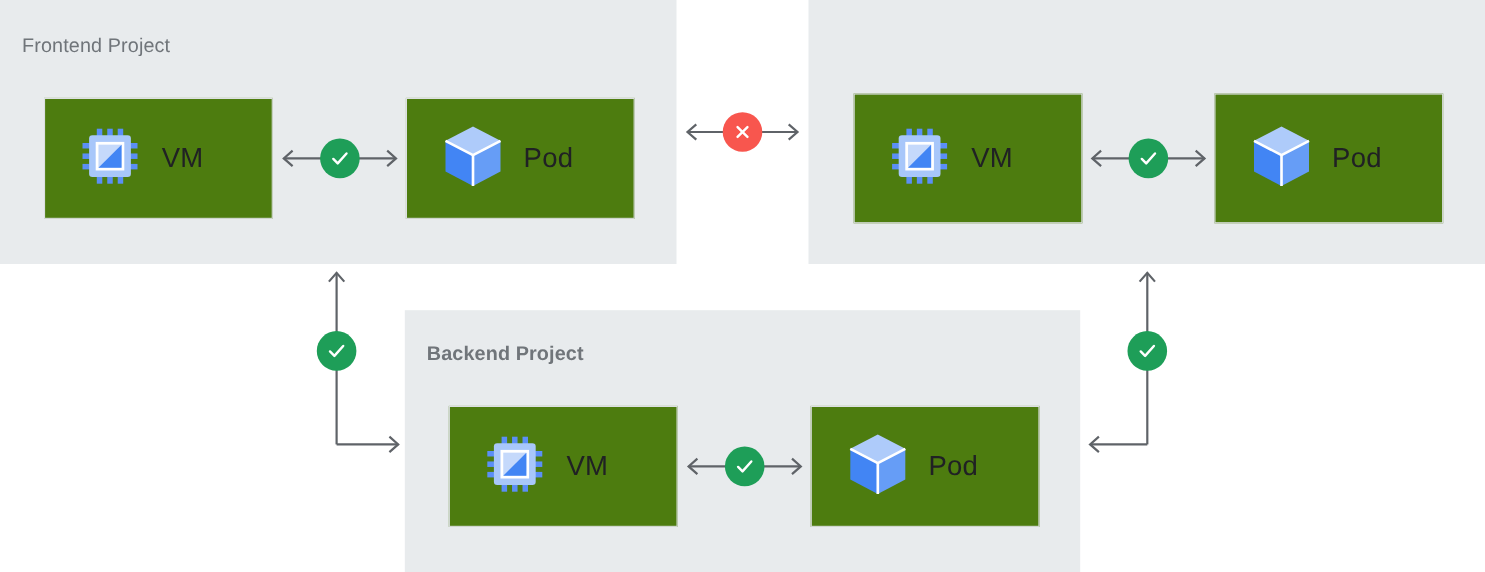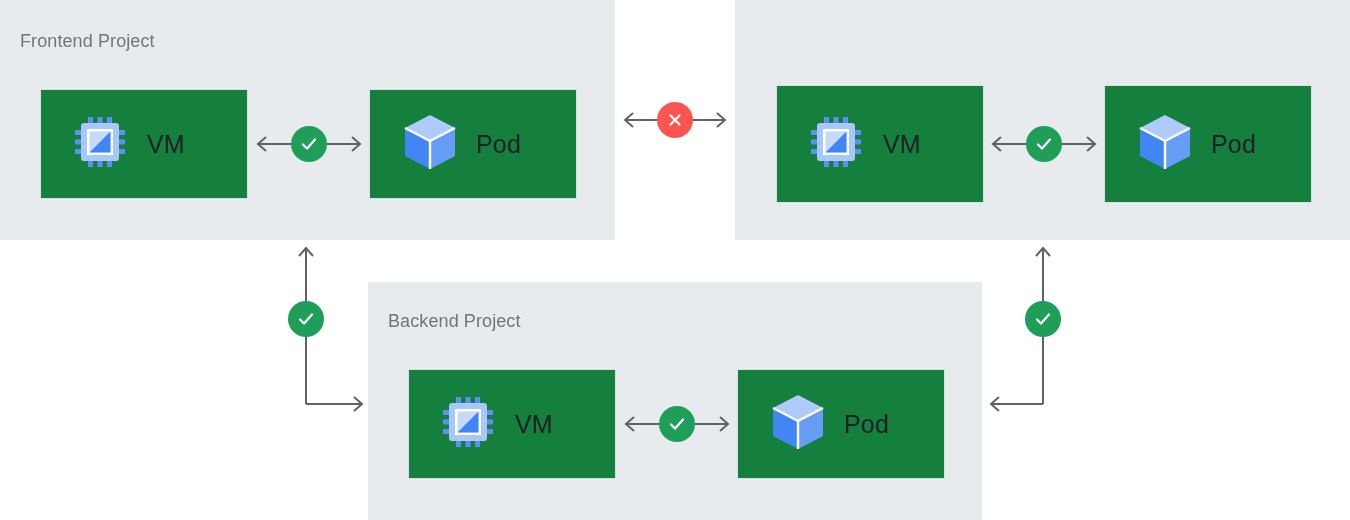--- a/index.html
+++ b/index.html
@@ -30,21 +30,21 @@
     position: absolute;
     font-size: 18px;
     color: #70757a;
     letter-spacing: 0.1px;
     white-space: nowrap;
   }
 
   
   .card {
     position: absolute;
-    background: #15803d;
+    background: #4d7c0f;
     border: 1px solid #dcdfe2;
     box-sizing: border-box;
     display: flex;
     flex-direction: row;
     align-items: center;
     justify-content: flex-start;
   }
   .card-icon {
     flex: 0 0 auto;
     display: block;
@@ -192,21 +192,21 @@
     <polyline points="100,3 108,10 100,17" fill="none" stroke="#5f6368" stroke-width="2"></polyline>
   </svg>
   <div class="badge badge-fail" style="left:657px; top:102px; width:36px; height:36px;">
     <svg width="20" height="20" viewBox="0 0 20 20">
       <line x1="5.5" y1="5.5" x2="14.5" y2="14.5" stroke="#ffffff" stroke-width="2.2" stroke-linecap="round"></line>
       <line x1="14.5" y1="5.5" x2="5.5" y2="14.5" stroke="#ffffff" stroke-width="2.2" stroke-linecap="round"></line>
     </svg>
   </div>
 
   <div class="panel" style="left:368px; top:282px; width:614px; height:238px;"></div>
-  <div class="panel-title" style="left:388px; top:311px;">Backend Project</div>
+  <div class="panel-title" style="left:388px; top:311px;font-weight:bold;">Backend Project</div>
 
   <div class="card" style="left:408px; top:369px; width:208px; height:110px; padding-left:32px; gap:20px;">
     <span class="card-icon">
       <svg width="54" height="54" viewBox="0 0 54 54" aria-hidden="true">
         <g fill="#5b8ff6">
           <rect x="15" y="2" width="5" height="8"></rect>
             <rect x="24.5" y="2" width="5" height="8"></rect>
             <rect x="34" y="2" width="5" height="8"></rect>
           <rect x="15" y="44" width="5" height="8"></rect>
             <rect x="24.5" y="44" width="5" height="8"></rect>

